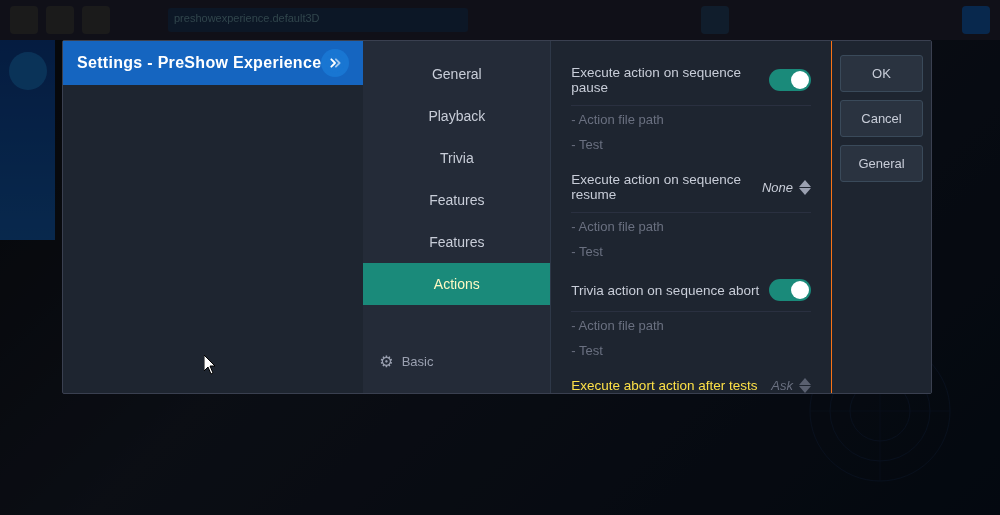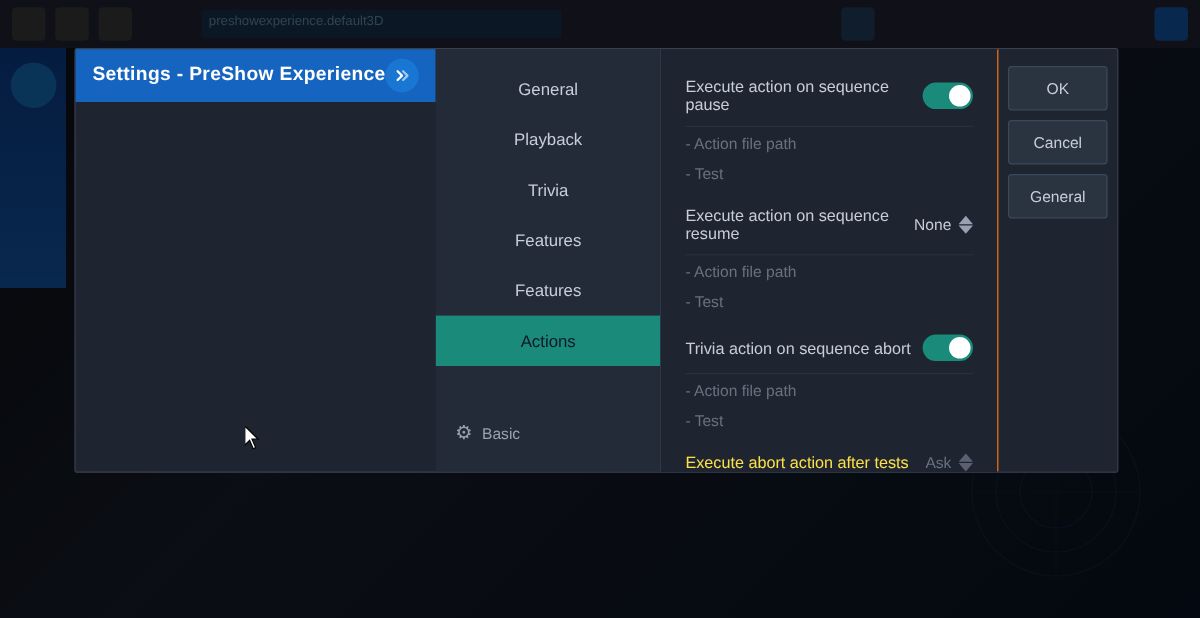--- a/index.html
+++ b/index.html
@@ -138,21 +138,21 @@
       color: #c8cdd8;
       font-size: 14px;
       font-weight: 500;
       cursor: pointer;
       text-align: center;
       transition: background 0.15s;
     }
 
     .sidebar-item.active {
       background: #1a8a7a;
-      color: #0f172a;
+      color: #fef9c3;
     }
 
     .sidebar-bottom {
       margin-top: auto;
       padding: 10px 16px;
       display: flex;
       align-items: center;
       gap: 8px;
       color: #9aa0b0;
       font-size: 13px;
@@ -228,20 +228,21 @@
     .toggle.on::after {
       left: 22px;
     }
 
     
     .dropdown-control {
       display: flex;
       align-items: center;
       gap: 6px;
       flex-shrink: 0;
+      font-style: italic;
     }
 
     .dropdown-value {
       color: #c8cdd8;
       font-size: 13px;
     }
 
     .dropdown-arrows {
       display: flex;
       flex-direction: column;

